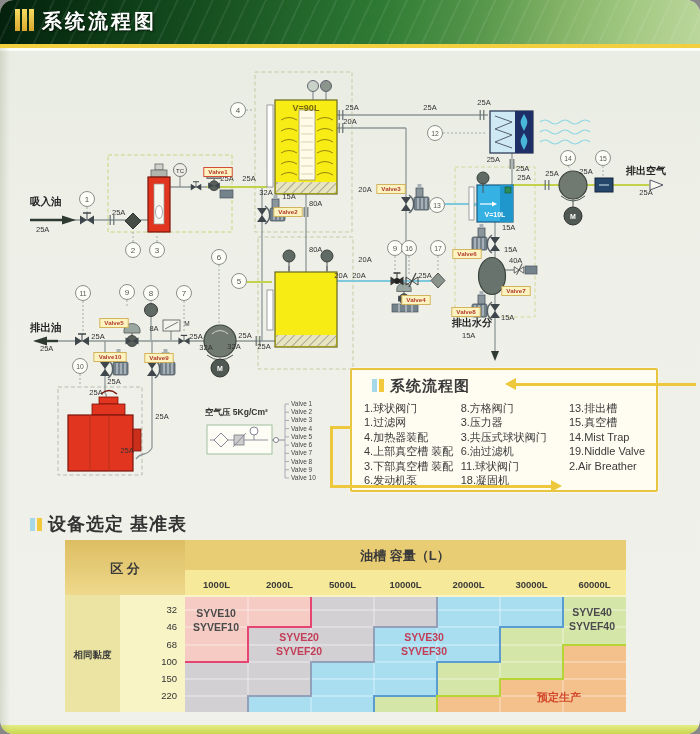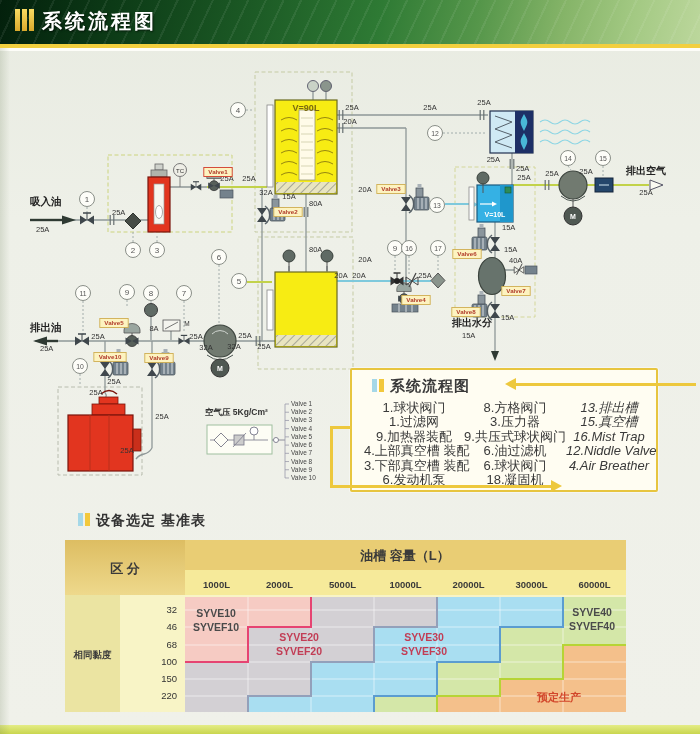--- a/index.html
+++ b/index.html
@@ -1,18 +1,18 @@
 <!DOCTYPE html>
 <html><head>
 <meta charset="utf-8">
 <style>
   html,body{margin:0;padding:0;background:#888;}
   .page{width:700px;height:734px;position:relative;overflow:hidden;
         background:linear-gradient(180deg,#e8ebe1 0%,#eef0e8 30%,#f0f1ea 100%);
-        font-family:"Liberation Sans",sans-serif;}
+        font-family:"Liberation Sans",sans-serif;border-radius:14px;}
   .page::before{content:"";position:absolute;left:0;top:48px;bottom:0;width:10px;
         background:linear-gradient(90deg,rgba(95,115,75,.18),transparent);z-index:5;pointer-events:none;}
   
   .header{position:absolute;left:0;top:0;width:700px;height:44px;
         background:linear-gradient(100deg,#03200c 0%,#0c3a16 16%,#1c5a25 36%,#2e7a34 54%,#55964a 68%,#85b468 80%,#a3c983 90%,#bcd79c 100%);}
   .header::after{content:"";position:absolute;inset:0;
         background:repeating-linear-gradient(115deg,rgba(255,255,255,.07) 0 2px,transparent 2px 16px);}
   .header-bars{position:absolute;left:15px;top:9px;z-index:2;}
   .header-bars span{display:inline-block;width:5px;height:22px;margin-right:2px;
         background:linear-gradient(#f8dc62,#d9a92c);}
@@ -24,27 +24,27 @@
   svg text{font-family:"Liberation Sans",sans-serif;}
   
   .legend{position:absolute;left:350px;top:368px;width:304px;height:120px;background:#fffdf2;
         border:2px solid #e7c53f;border-radius:2px;z-index:3;box-shadow:0 0 0 1px rgba(255,255,255,.4);}
   .legend-title{padding:7px 0 2px 20px;font-size:15px;font-weight:bold;color:#3a3a3a;letter-spacing:1px;}
   .bar{display:inline-block;width:5px;height:13px;margin-right:2px;vertical-align:-1px;}
   .bar-blue{background:#a5d8e8;}
   .bar-yellow{background:#f2c83c;margin-right:6px;}
   .legend-cols{display:flex;padding:3px 4px 0 12px;}
   .legend-col{list-style:none;margin:0;padding:0;}
-  .legend-col li{font-size:13px;line-height:14.4px;color:#3a3a3a;white-space:nowrap;text-align:center;}
-  .lc1{width:100px;} .lc2{width:112px;} .lc3{width:86px;font-style:italic;}
+  .legend-col li{font-size:11px;line-height:14.4px;color:#3a3a3a;white-space:nowrap;}
+  .lc1{width:100px;} .lc2{width:112px;} .lc3{width:86px;}
   
   .yline{position:absolute;background:#edc83d;z-index:4;}
   .yhead{position:absolute;width:0;height:0;z-index:4;}
   
-  .section-title{position:absolute;left:30px;top:512px;font-size:14px;font-weight:bold;color:#333;letter-spacing:1px;z-index:2;margin-left:48px;}
+  .section-title{position:absolute;left:30px;top:512px;font-size:18px;font-weight:bold;color:#333;letter-spacing:1px;z-index:2;}
   #table-svg{position:absolute;left:64px;top:538px;z-index:2;}
   .bottom-strip{position:absolute;left:0;top:725px;width:700px;height:9px;
         background:linear-gradient(#e4ec86,#c9d64e);}
 </style>
 </head>
 <body>
 
 <div class="page">
 
   <div class="header">
@@ -405,39 +405,39 @@
   </svg>
 
   <div class="legend">
     <div class="legend-title">
       <span class="bar bar-blue"></span><span class="bar bar-yellow"></span><span>系统流程图</span>
     </div>
     <div class="legend-cols" id="legend-cols">
         <ul class="legend-col lc1">
           <li>1.球状阀门</li>
           <li>1.过滤网</li>
-          <li>9.加热器装配</li>
+          <li>4.加热器装配</li>
           <li>4.上部真空槽 装配</li>
           <li>3.下部真空槽 装配</li>
           <li>6.发动机泵</li>
         </ul>
         <ul class="legend-col lc2">
           <li>8.方格阀门</li>
           <li>3.压力器</li>
-          <li>9.共压式球状阀门</li>
+          <li>3.共压式球状阀门</li>
           <li>6.油过滤机</li>
-          <li>6.球状阀门</li>
+          <li>11.球状阀门</li>
           <li>18.凝固机</li>
         </ul>
         <ul class="legend-col lc3">
           <li>13.排出槽</li>
           <li>15.真空槽</li>
-          <li>16.Mist Trap</li>
-          <li>12.Niddle Valve</li>
-          <li>4.Air Breather</li>
+          <li>14.Mist Trap</li>
+          <li>19.Niddle Valve</li>
+          <li>2.Air Breather</li>
         </ul>
       </div>
   </div>
 
   <div class="yline" style="left:516px;top:383px;width:180px;height:2.5px;"></div>
   <div class="yhead" style="left:505px;top:378px;border-top:6px solid transparent;border-bottom:6px solid transparent;border-right:11px solid #edc83d;"></div>
   <div class="yline" style="left:330px;top:426px;width:21px;height:2.5px;"></div>
   <div class="yline" style="left:330px;top:426px;width:2.5px;height:61px;"></div>
   <div class="yline" style="left:330px;top:485px;width:221px;height:2.5px;"></div>
   <div class="yhead" style="left:551px;top:480px;border-top:6px solid transparent;border-bottom:6px solid transparent;border-left:11px solid #edc83d;"></div>

